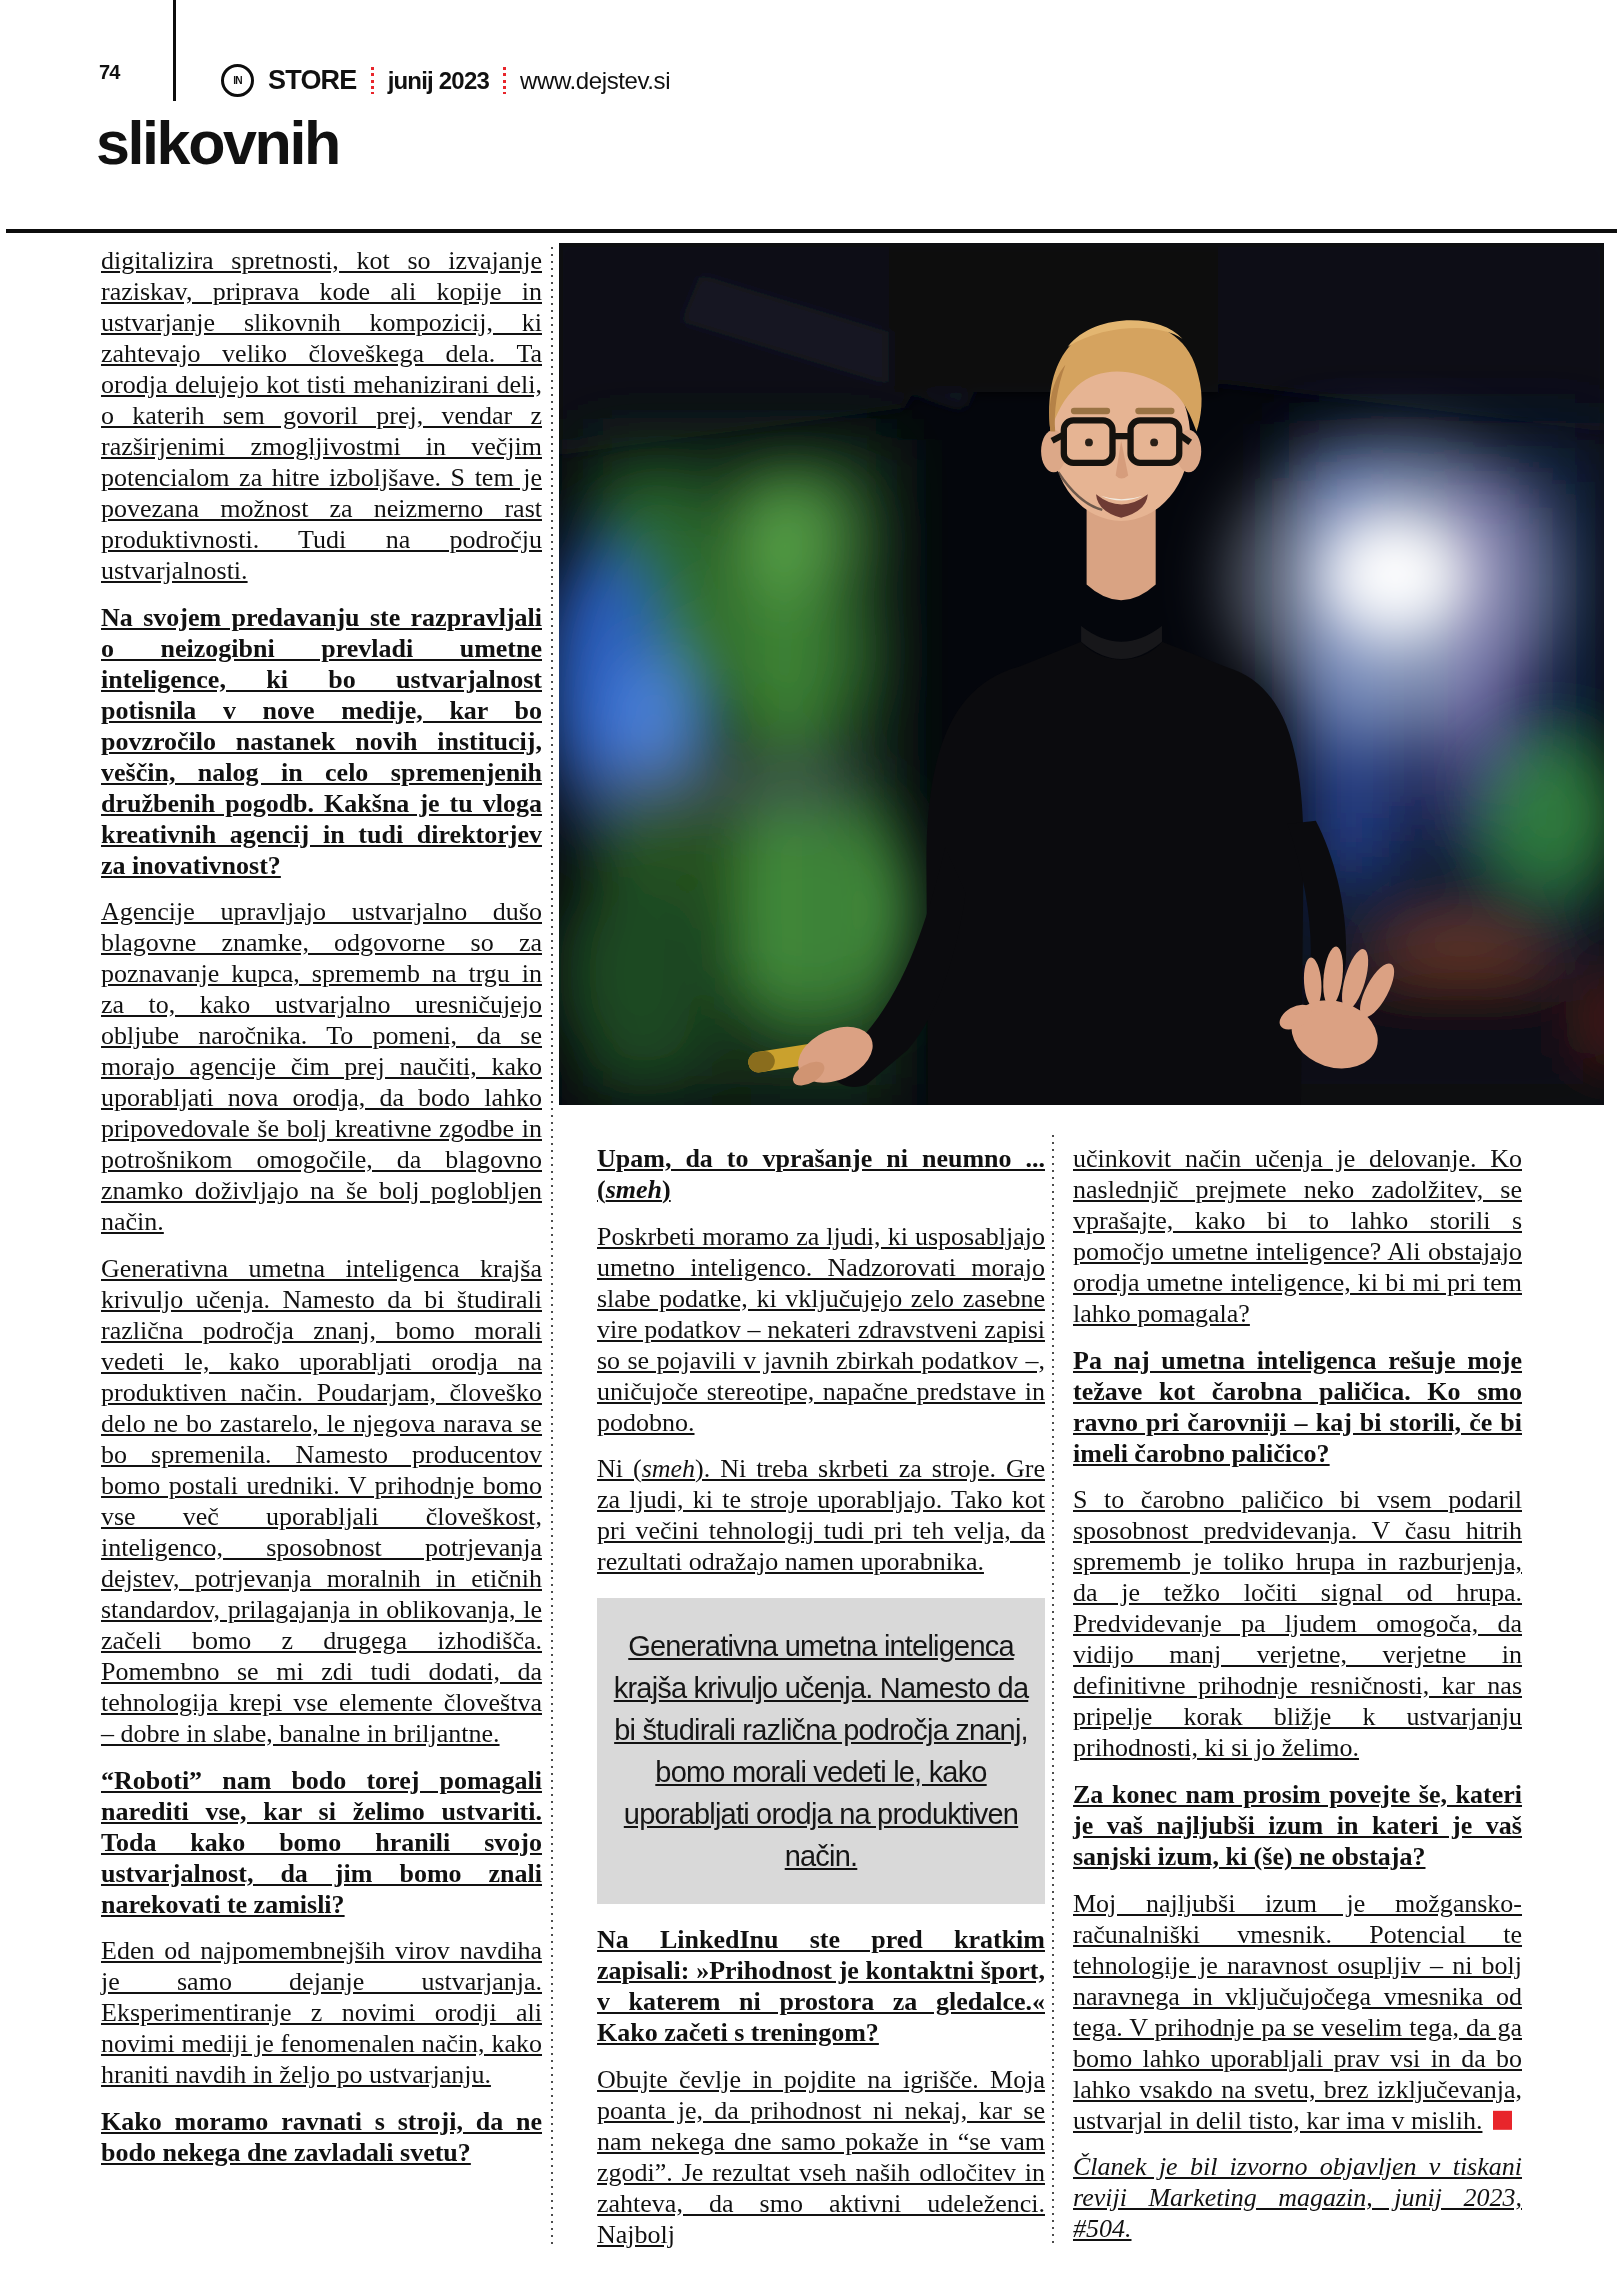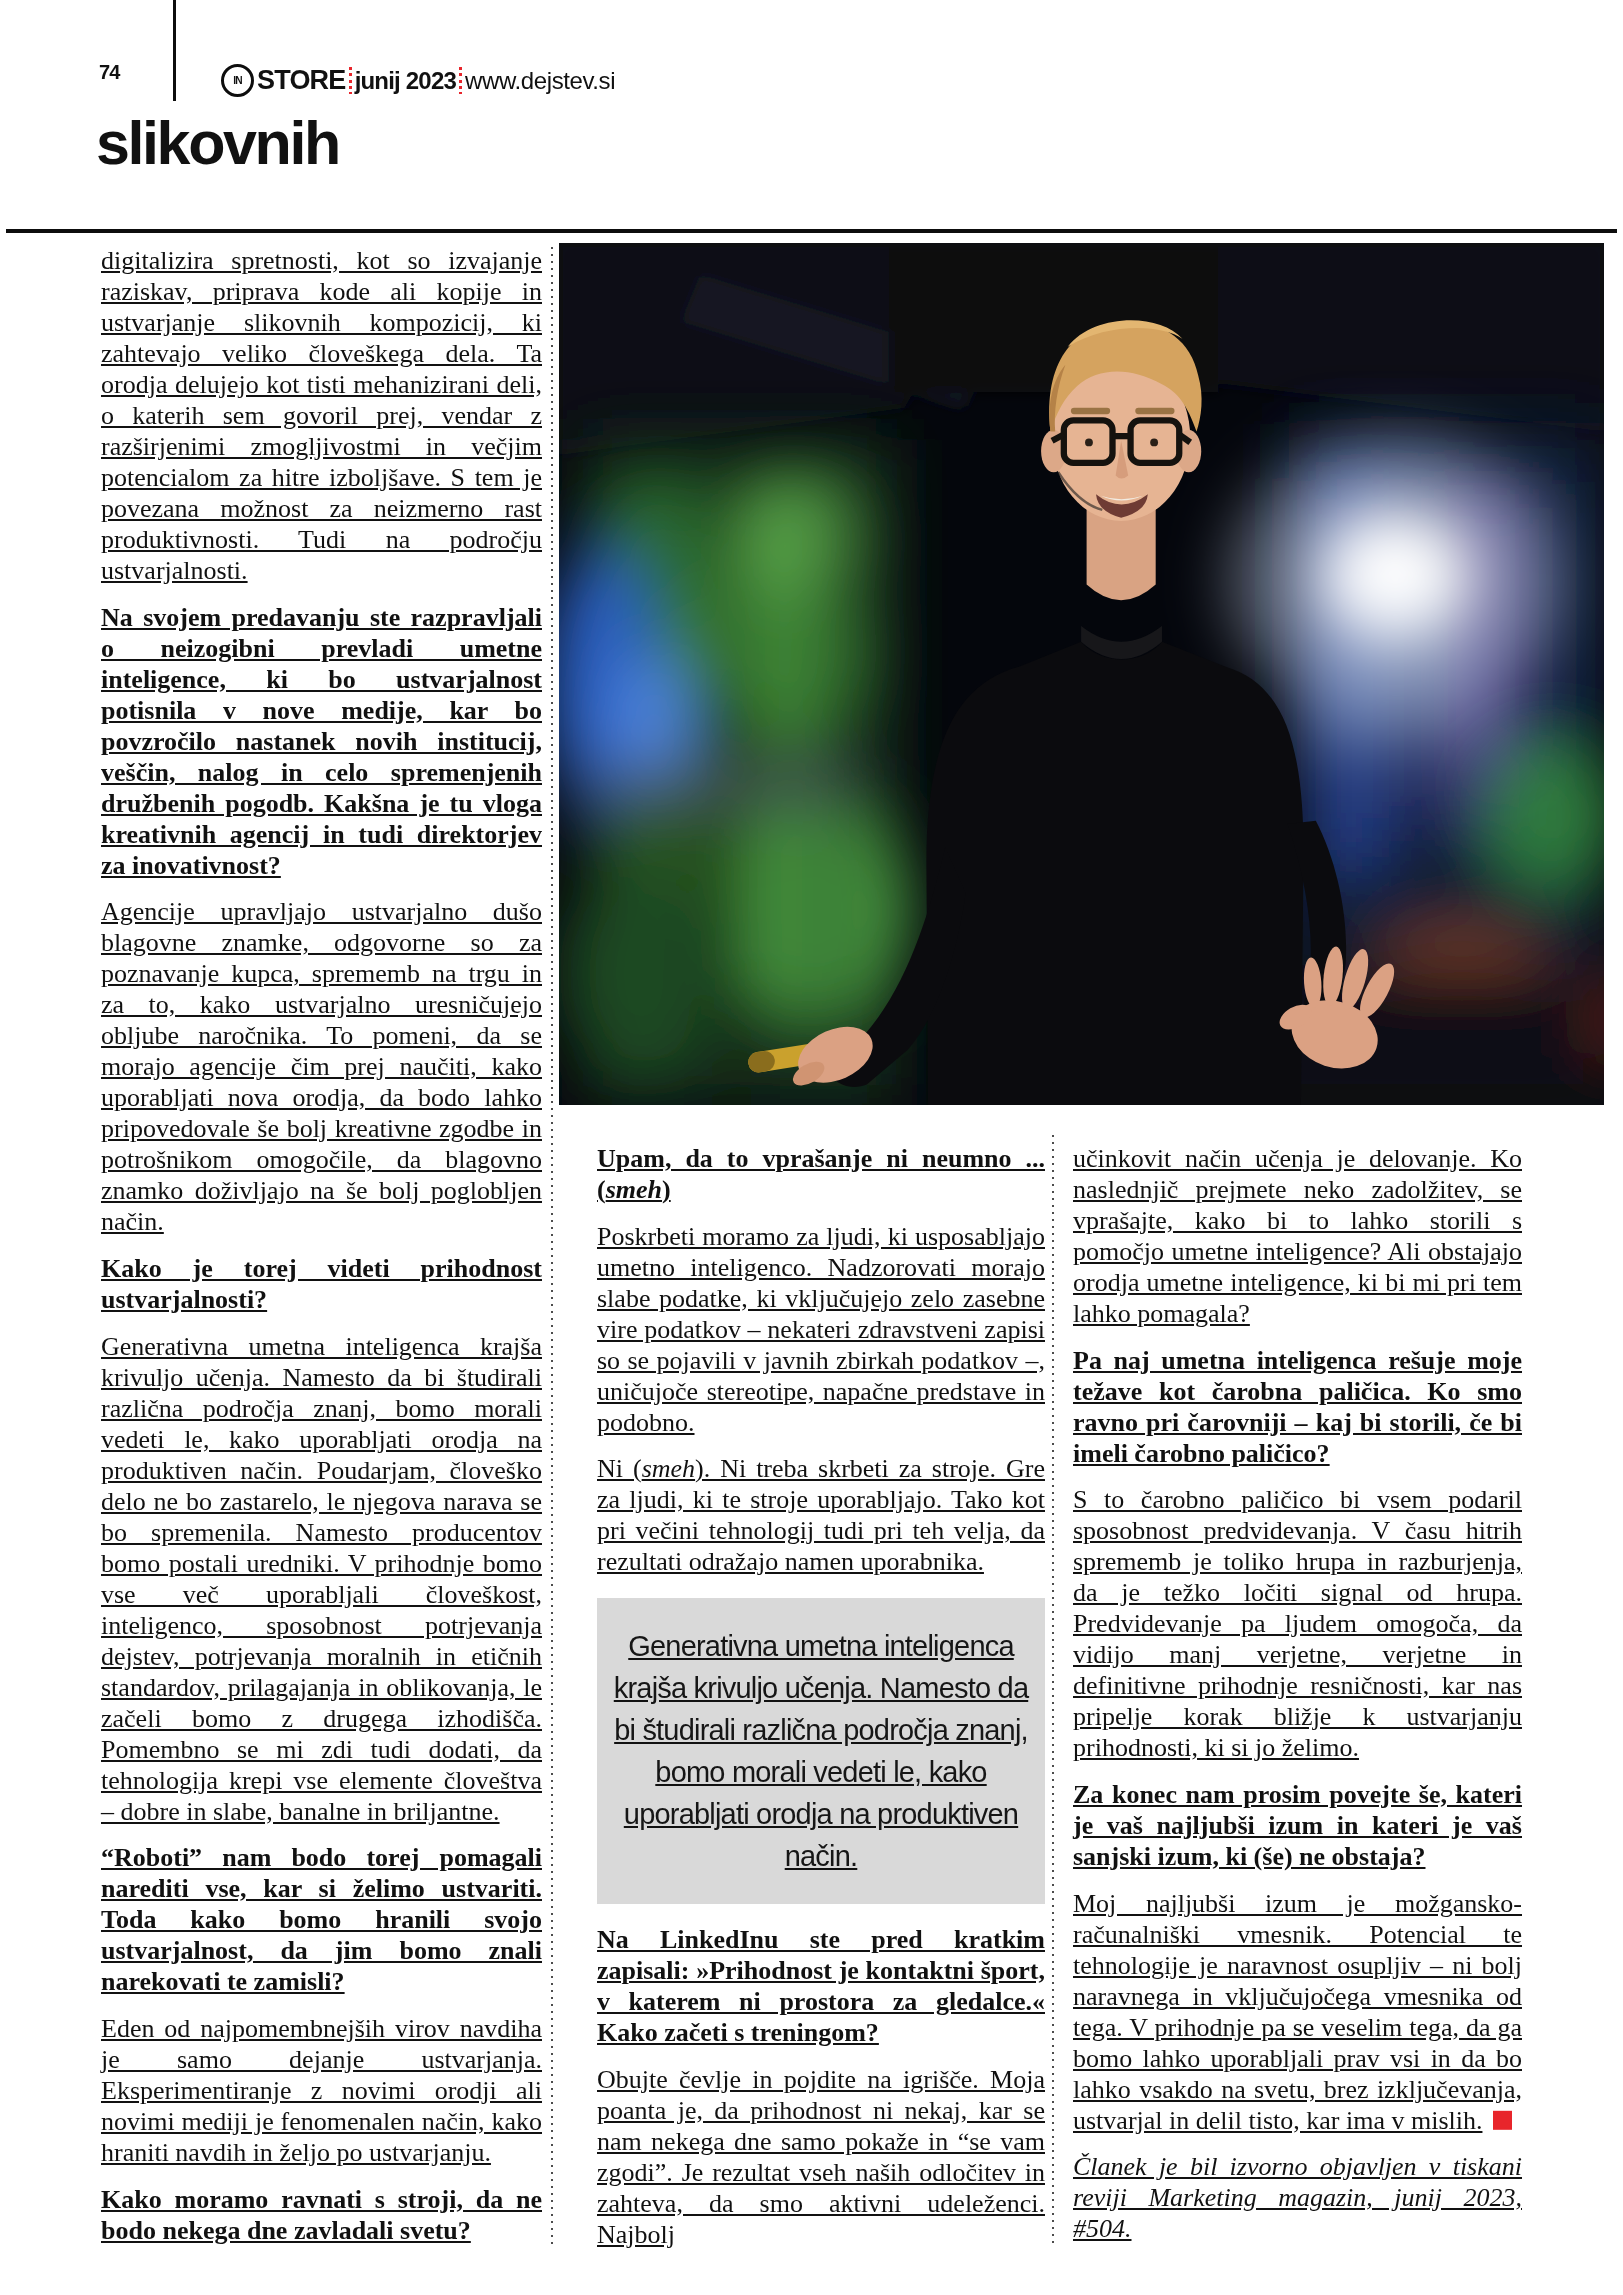--- a/index.html
+++ b/index.html
@@ -4,21 +4,21 @@
 <style>
   html,body{margin:0;padding:0;background:#ffffff;}
   body{width:1623px;height:2295px;position:relative;font-family:"Liberation Serif",serif;color:#111;
        -webkit-font-smoothing:antialiased;}
   .page{position:absolute;inset:0;background:#fff;overflow:hidden;}
 
   
   .pagenum{position:absolute;left:99px;top:61px;font-family:"Liberation Sans",sans-serif;
            font-weight:bold;font-size:20px;letter-spacing:-0.8px;}
   .head-divider{position:absolute;left:173px;top:0;width:3.1px;height:101px;background:#0d0d0d;}
-  .logo-row{position:absolute;left:221px;top:64px;display:flex;align-items:center;gap:3px;
+  .logo-row{position:absolute;left:221px;top:64px;display:flex;align-items:center;gap:14px;
             font-family:"Liberation Sans",sans-serif;font-size:24px;}
   .logo-circle{width:27px;height:27px;border:3.1px solid #0d0d0d;border-radius:50%;display:flex;
                align-items:center;justify-content:center;font-weight:bold;font-size:10.2px;letter-spacing:-0.8px;}
   .logo-store{font-weight:bold;font-size:27px;letter-spacing:-0.8px;}
   .issue{font-weight:bold;font-size:24px;letter-spacing:-0.8px;}
   .website{font-size:24px;letter-spacing:-0.4px;}
   .red-dots{width:3.1px;height:27px;background:repeating-linear-gradient(to bottom,var(--accent-red,#e8252b) 0 3.1px,transparent 3.1px 6.3px);}
   .section-title{position:absolute;left:96px;top:108px;font-family:"Liberation Sans",sans-serif;
                  font-weight:bold;font-size:61px;letter-spacing:-2.4px;}
   .rule{position:absolute;left:6.3px;right:6.3px;top:229px;height:3.9px;background:#0d0d0d;}
@@ -175,21 +175,20 @@
           <ellipse cx="938" cy="986" rx="22" ry="13" transform="rotate(-30 938 986)"></ellipse>
         </g>
       </g>
     </svg>
   </div>
 
   <div class="col col-left">
       <p class="answer">digitalizira spretnosti, kot so izvajanje raziskav, priprava kode ali kopije in ustvarjanje slikovnih kompozicij, ki zahtevajo veliko človeškega dela. Ta orodja delujejo kot tisti mehanizirani deli, o katerih sem govoril prej, vendar z razširjenimi zmogljivostmi in večjim potencialom za hitre izboljšave. S tem je povezana možnost za neizmerno rast produktivnosti. Tudi na področju ustvarjalnosti.</p>
       <p class="question">Na svojem predavanju ste razpravljali o neizogibni prevladi umetne inteligence, ki bo ustvarjalnost potisnila v nove medije, kar bo povzročilo nastanek novih institucij, veščin, nalog in celo spremenjenih družbenih pogodb. Kakšna je tu vloga kreativnih agencij in tudi direktorjev za inovativnost?</p>
       <p class="answer">Agencije upravljajo ustvarjalno dušo blagovne znamke, odgovorne so za poznavanje kupca, sprememb na trgu in za to, kako ustvarjalno uresničujejo obljube naročnika. To pomeni, da se morajo agencije čim prej naučiti, kako uporabljati nova orodja, da bodo lahko pripovedovale še bolj kreativne zgodbe in potrošnikom omogočile, da blagovno znamko doživljajo na še bolj poglobljen način.</p>
-      <p class="question">Kako je torej videti prihodnost ustvarjalnosti?</p>
       <p class="answer">Generativna umetna inteligenca krajša krivuljo učenja. Namesto da bi študirali različna področja znanj, bomo morali vedeti le, kako uporabljati orodja na produktiven način. Poudarjam, človeško delo ne bo zastarelo, le njegova narava se bo spremenila. Namesto producentov bomo postali uredniki. V prihodnje bomo vse več uporabljali človeškost, inteligenco, sposobnost potrjevanja dejstev, potrjevanja moralnih in etičnih standardov, prilagajanja in oblikovanja, le začeli bomo z drugega izhodišča. Pomembno se mi zdi tudi dodati, da tehnologija krepi vse elemente človeštva – dobre in slabe, banalne in briljantne.</p>
       <p class="question">“Roboti” nam bodo torej pomagali narediti vse, kar si želimo ustvariti. Toda kako bomo hranili svojo ustvarjalnost, da jim bomo znali narekovati te zamisli?</p>
       <p class="answer">Eden od najpomembnejših virov navdiha je samo dejanje ustvarjanja. Eksperimentiranje z novimi orodji ali novimi mediji je fenomenalen način, kako hraniti navdih in željo po ustvarjanju.</p>
       <p class="question">Kako moramo ravnati s stroji, da ne bodo nekega dne zavladali svetu?</p>
     </div>
   <div class="col col-mid">
       <p class="question">Upam, da to vprašanje ni neumno ... (<i>smeh</i>)</p>
       <p class="answer">Poskrbeti moramo za ljudi, ki usposabljajo umetno inteligenco. Nadzorovati morajo slabe podatke, ki vključujejo zelo zasebne vire podatkov – nekateri zdravstveni zapisi so se pojavili v javnih zbirkah podatkov –, uničujoče stereotipe, napačne predstave in podobno.</p>
       <p class="answer">Ni (<i>smeh</i>). Ni treba skrbeti za stroje. Gre za ljudi, ki te stroje uporabljajo. Tako kot pri večini tehnologij tudi pri teh velja, da rezultati odražajo namen uporabnika.</p>
       <div class="pullquote">Generativna umetna inteligenca krajša krivuljo učenja. Namesto da bi študirali različna področja znanj, bomo morali vedeti le, kako uporabljati orodja na produktiven način.</div>

